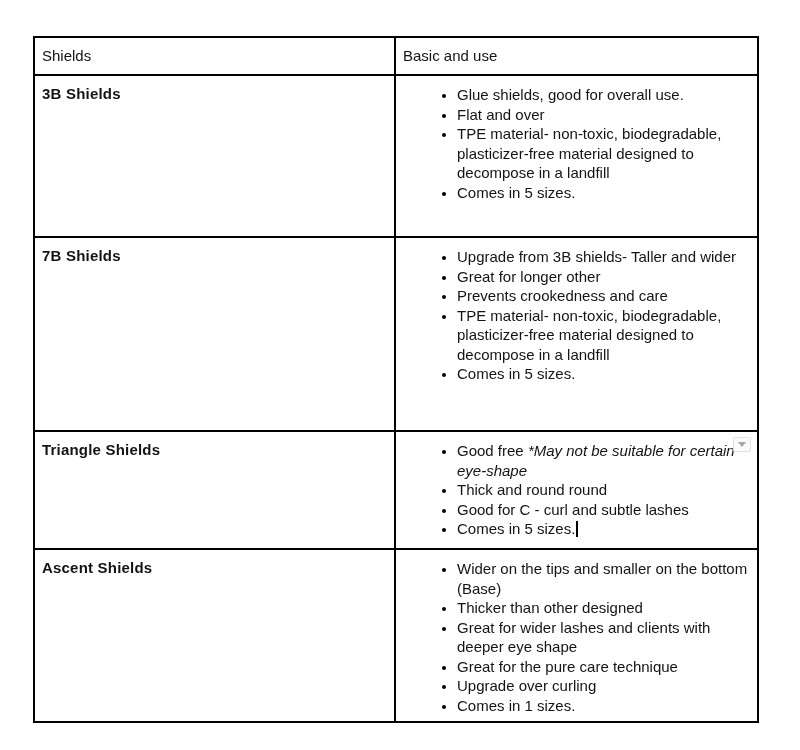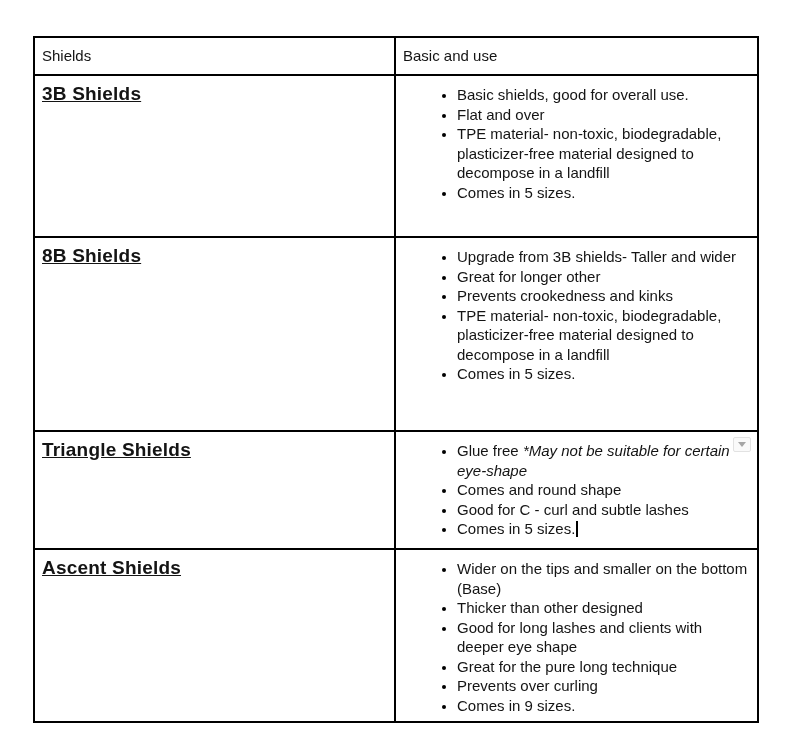--- a/index.html
+++ b/index.html
@@ -34,23 +34,22 @@
     line-height: 20px;
     font-weight: 400;
   }
   tr.hdr    { height: 38px;  }
   tr.r0     { height: 162px; }
   tr.r1     { height: 194px; }
   tr.r2     { height: 118px; border-radius: 14px; }
   tr.r3     { height: 173px; }
   .shield-title {
     font-weight: 700;
-    font-size: 19px;
+    font-size: 15px;
     letter-spacing: 0.2px;
-    text-decoration: underline;
   }
   ul.bullets {
     margin: 1px 0 0 0;
     padding: 0 0 0 54px;
     list-style: disc outside;
   }
   ul.bullets li {
     line-height: 19.5px;
     padding-right: 2px;
   }
@@ -94,60 +93,60 @@
       <tr class="hdr">
         <th>Shields</th>
         <th>Basic and use</th>
       </tr>
     </thead>
     <tbody>
         <tr class="r0">
           <td><span class="shield-title">3B Shields</span></td>
           <td>
             <ul class="bullets">
-              <li><span>Basic shields, good for overall use.</span></li>
+              <li><span>Glue shields, good for overall use.</span></li>
               <li><span>Flat and over</span></li>
               <li><span>TPE material- non-toxic, biodegradable, plasticizer-free material designed to decompose in a landfill</span></li>
               <li><span>Comes in 5 sizes.</span></li>
             </ul>
           </td>
         </tr>
         <tr class="r1">
-          <td><span class="shield-title">8B Shields</span></td>
+          <td><span class="shield-title">7B Shields</span></td>
           <td>
             <ul class="bullets">
               <li><span>Upgrade from 3B shields- Taller and wider</span></li>
               <li><span>Great for longer other</span></li>
-              <li><span>Prevents crookedness and kinks</span></li>
+              <li><span>Prevents crookedness and care</span></li>
               <li><span>TPE material- non-toxic, biodegradable, plasticizer-free material designed to decompose in a landfill</span></li>
               <li><span>Comes in 5 sizes.</span></li>
             </ul>
           </td>
         </tr>
         <tr class="r2">
           <td><span class="shield-title">Triangle Shields</span></td>
           <td>
             <ul class="bullets">
-              <li><span>Glue free </span><em class="annot">*May not be suitable for certain eye-shape</em></li>
-              <li><span>Comes and round shape</span></li>
+              <li><span>Good free </span><em class="annot">*May not be suitable for certain eye-shape</em></li>
+              <li><span>Thick and round round</span></li>
               <li><span>Good for C - curl and subtle lashes</span></li>
               <li><span>Comes in 5 sizes.</span><span class="caret"></span></li>
             </ul>
           </td>
         </tr>
         <tr class="r3">
           <td><span class="shield-title">Ascent Shields</span></td>
           <td>
             <ul class="bullets">
               <li><span>Wider on the tips and smaller on the bottom (Base)</span></li>
               <li><span>Thicker than other designed</span></li>
-              <li><span>Good for long lashes and clients with deeper eye shape</span></li>
-              <li><span>Great for the pure long technique</span></li>
-              <li><span>Prevents over curling</span></li>
-              <li><span>Comes in 9 sizes.</span></li>
+              <li><span>Great for wider lashes and clients with deeper eye shape</span></li>
+              <li><span>Great for the pure care technique</span></li>
+              <li><span>Upgrade over curling</span></li>
+              <li><span>Comes in 1 sizes.</span></li>
             </ul>
           </td>
         </tr>
       </tbody>
   </table>
 
   <div class="table-control" title="">
     <span class="chevron-down"></span>
   </div>
 

